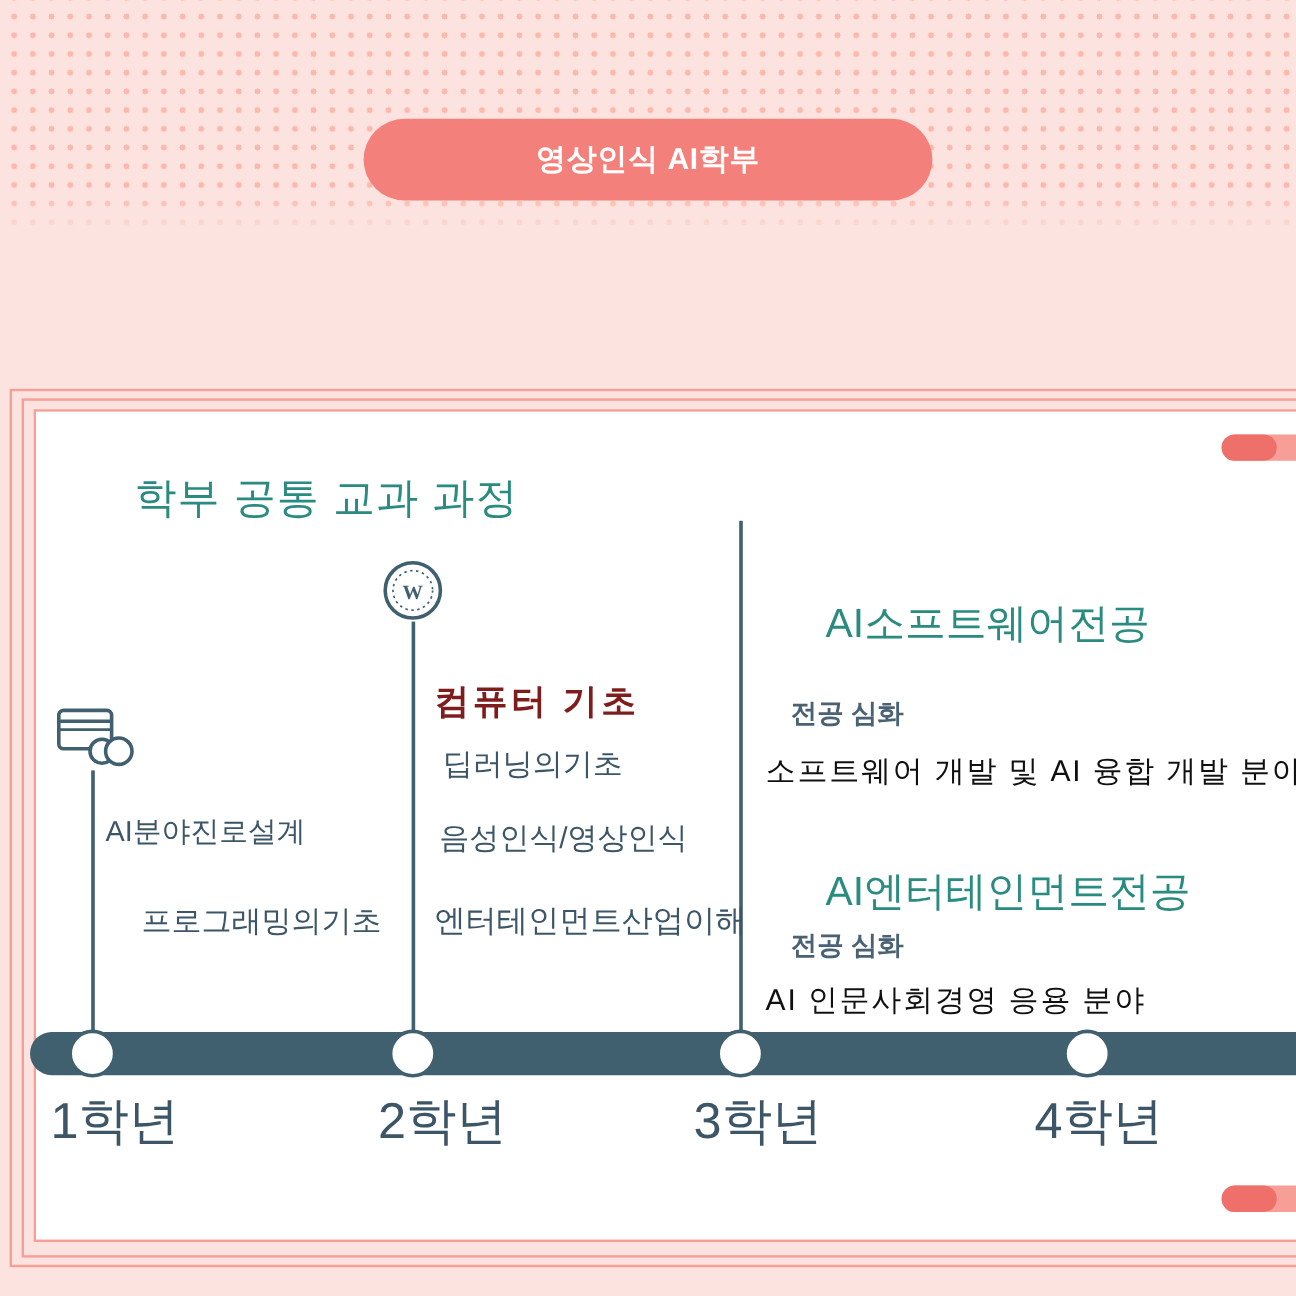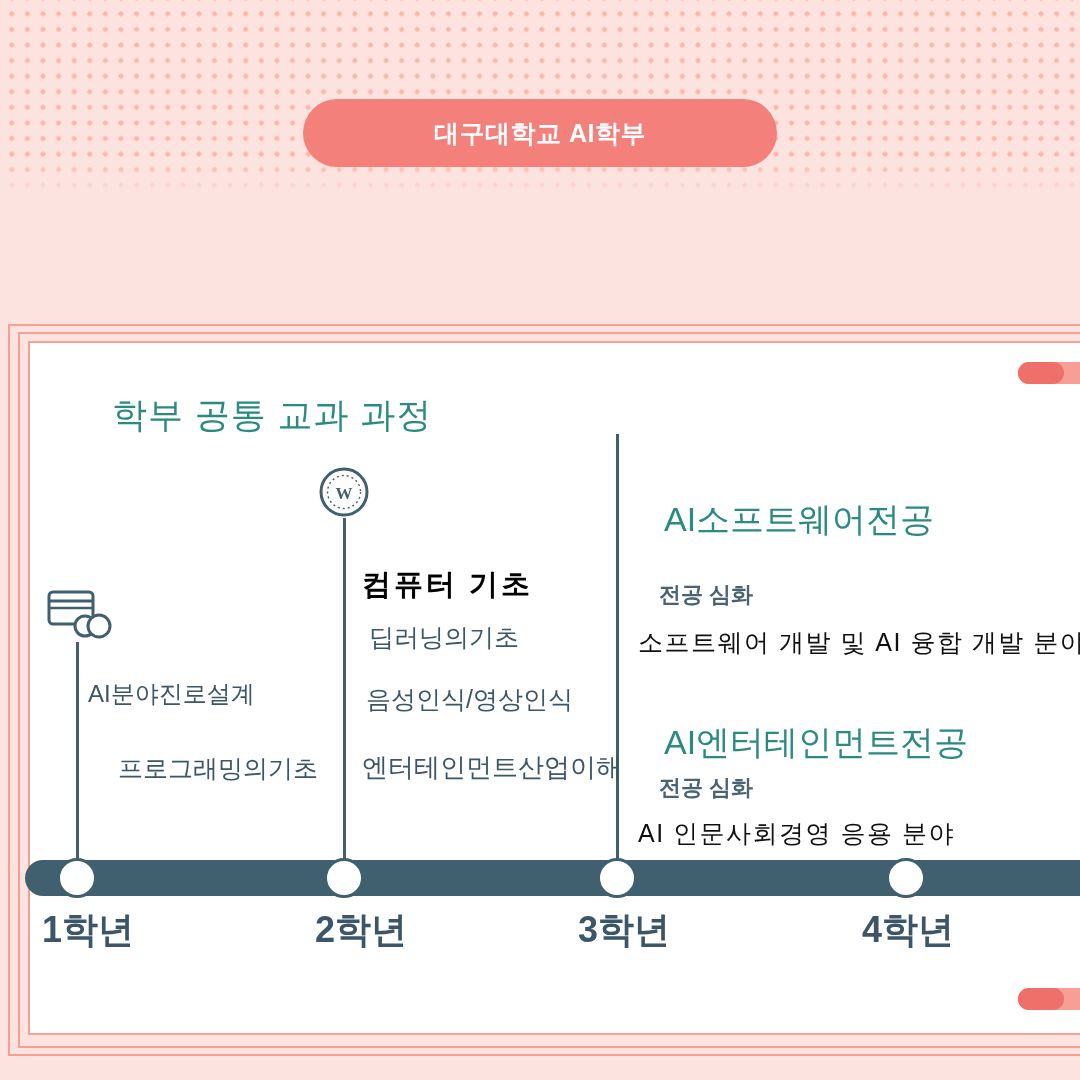--- a/index.html
+++ b/index.html
@@ -146,36 +146,37 @@
     line-height: 1.2;
   }
   .y1-c1 { left: 88px;  top: 680px; font-size: 24px; }
   .y1-c2 { left: 86px;  top: 753px; font-size: 25px; margin-left: 32px; }
 
   .y2-title {
     position: absolute;
     left: 362px; top: 565px;
     font-size: 29px;
     font-weight: bold;
-    color: #000000;
+    color: #7f1d1d;
     letter-spacing: 3px;
     white-space: nowrap;
   }
   .y2-c1 { left: 369px; top: 622px; font-size: 25px; }
   .y2-c2 { left: 366px; top: 684px; font-size: 25px; }
   .y2-c3 { left: 362px; top: 752px; font-size: 26px; }
 
   
   .major-title {
     position: absolute;
     font-size: 34px;
     font-weight: 500;
     color: #2a8b80;
     letter-spacing: 0px;
     white-space: nowrap;
+    margin-left: 24px;
   }
   .major-sub {
     position: absolute;
     font-size: 22px;
     font-weight: bold;
     color: #4a6273;
     white-space: nowrap;
   }
   .major-desc {
     position: absolute;
@@ -209,22 +210,22 @@
     top: 858px;
   }
   .node-1 { left: 57px; }
   .node-2 { left: 324px; }
   .node-3 { left: 597px; }
   .node-4 { left: 886px; }
 
   .year-label {
     position: absolute;
     top: 906px;
-    font-size: 36px;
-    font-weight: bold;
+    font-size: 42px;
+    font-weight: normal;
     color: #3c5667;
     white-space: nowrap;
     text-shadow: 1px 1px 0 rgba(255,255,255,0.9);
   }
   .year-1 { left: 42px; }
   .year-2 { left: 315px; }
   .year-3 { left: 578px; }
   .year-4 { left: 862px; }
 </style>
 </head>
@@ -234,21 +235,21 @@
 
   <div class="dot-band"></div>
 
   <div class="frame-line frame-l1"></div>
   <div class="frame-line frame-l2"></div>
   <div class="frame-card"></div>
   <div class="tab-pill tab-top"></div>
   <div class="tab-pill tab-bottom"></div>
 
   <div class="badge">
-    <span class="badge-label">대구대학교 AI학부</span>
+    <span class="badge-label">영상인식 AI학부</span>
   </div>
 
 
   <div class="common-heading">학부 공통 교과 과정</div>
 
   <div class="icon-coin">
     <svg viewBox="0 0 52 52" width="52" height="52">
       <circle cx="26" cy="26" r="23" fill="#ffffff" stroke="#41606f" stroke-width="3"></circle>
       <circle cx="26" cy="26" r="16.5" fill="none" stroke="#41606f" stroke-width="1.4" stroke-dasharray="2 3"></circle>
       <text x="26" y="33" text-anchor="middle" font-family="Liberation Serif, serif" font-size="17" font-weight="bold" fill="#41606f">W</text>

